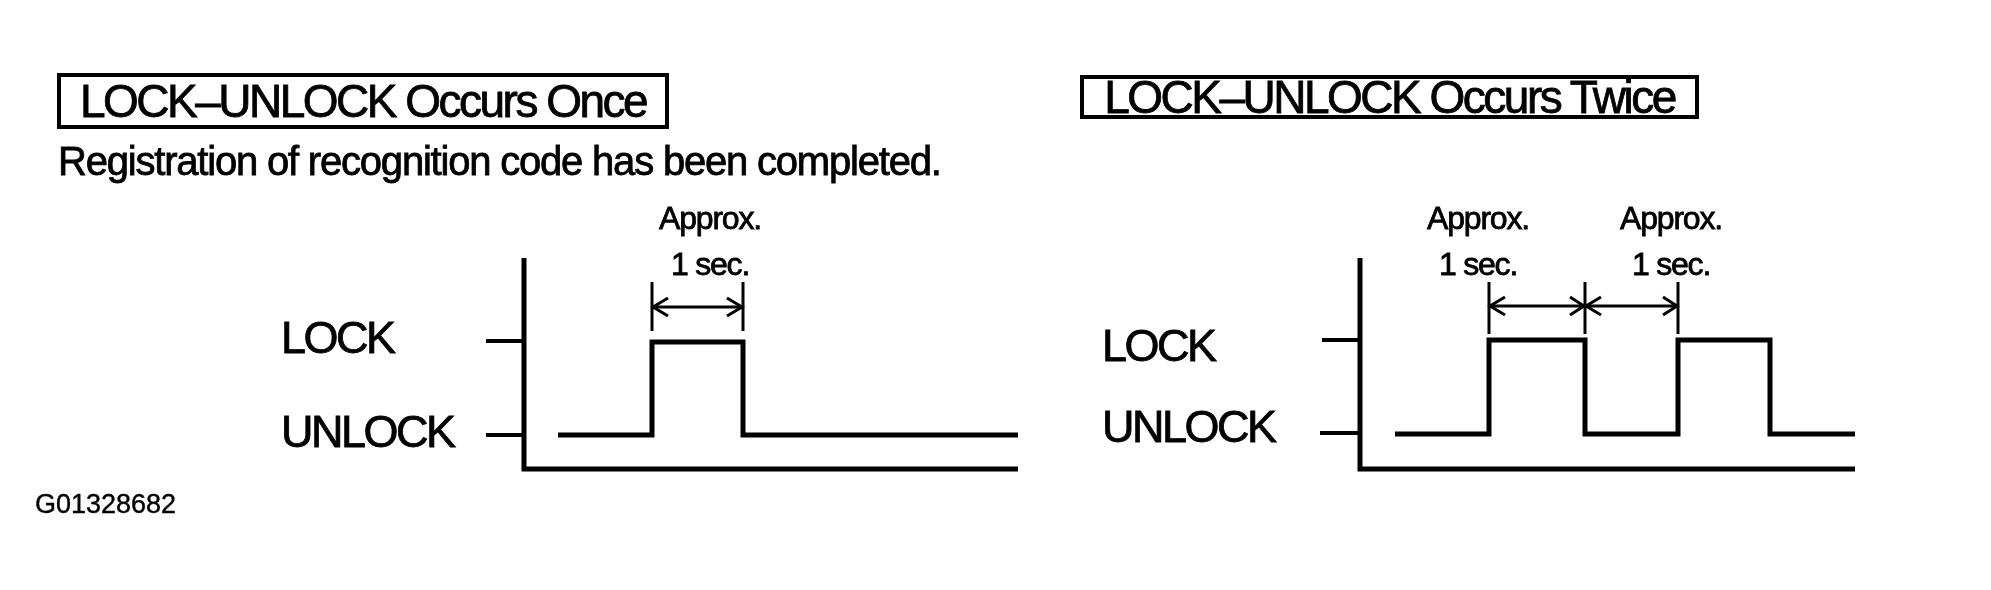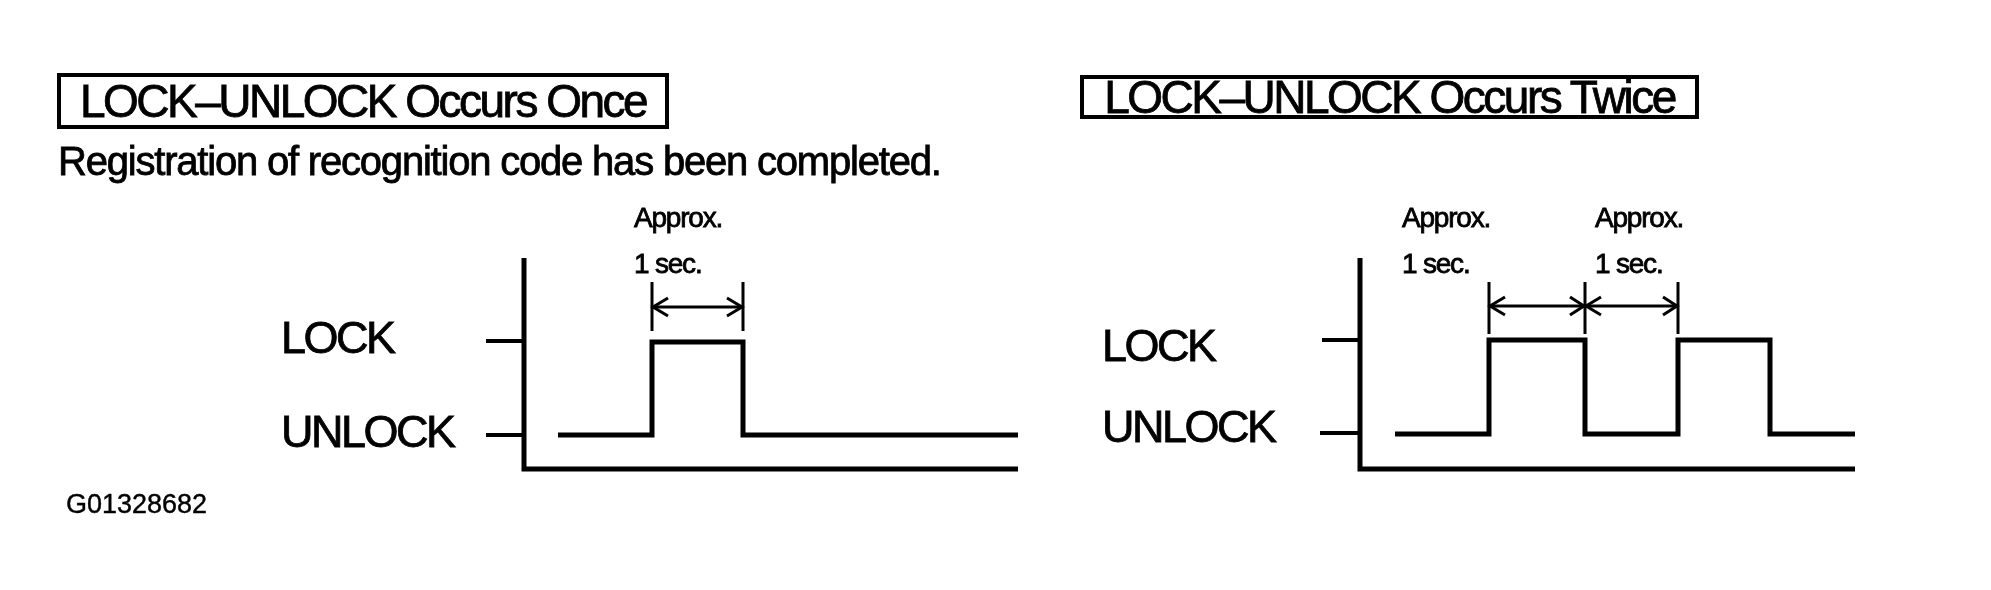--- a/index.html
+++ b/index.html
@@ -29,23 +29,24 @@
     box-sizing: border-box;
   }
   .caption {
     font-size: 40px;
     line-height: 44px;
     white-space: nowrap;
   }
   .cap-left  { letter-spacing: -1.2px; }
   .cap-right { letter-spacing: -1.7px; }
   .duration-label {
-    font-size: 28px;
+    font-size: 32px;
     line-height: 46px;
     letter-spacing: -1.2px;
+    text-align: center;
     white-space: nowrap;
   }
   .level-label {
     width: 200px;
     text-align: left;
     font-size: 45px;
     line-height: 50px;
     letter-spacing: -2.5px;
     white-space: nowrap;
   }
@@ -123,15 +124,15 @@
 
   <div class="abs duration-label ink" style="left:1595px; top:195px; width:152px;">
     <div>Approx.</div>
     <div>1 sec.</div>
   </div>
 
   <div class="abs level-label ink" style="left:1102px; top:321px;">LOCK</div>
 
   <div class="abs level-label ink" style="left:1102px; top:402px;">UNLOCK</div>
 
-  <div class="abs footnote" style="left:35px; top:489px;margin-left:31px;">G01328682</div>
+  <div class="abs footnote" style="left:35px; top:489px;">G01328682</div>
 
 </div>
 
 </body></html>

